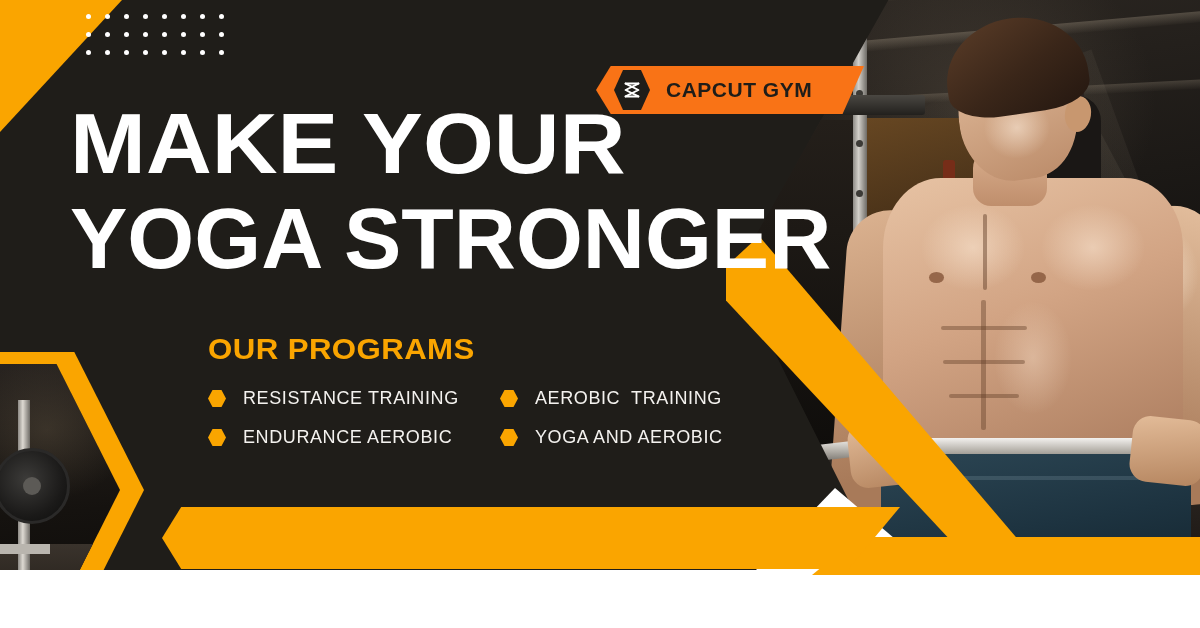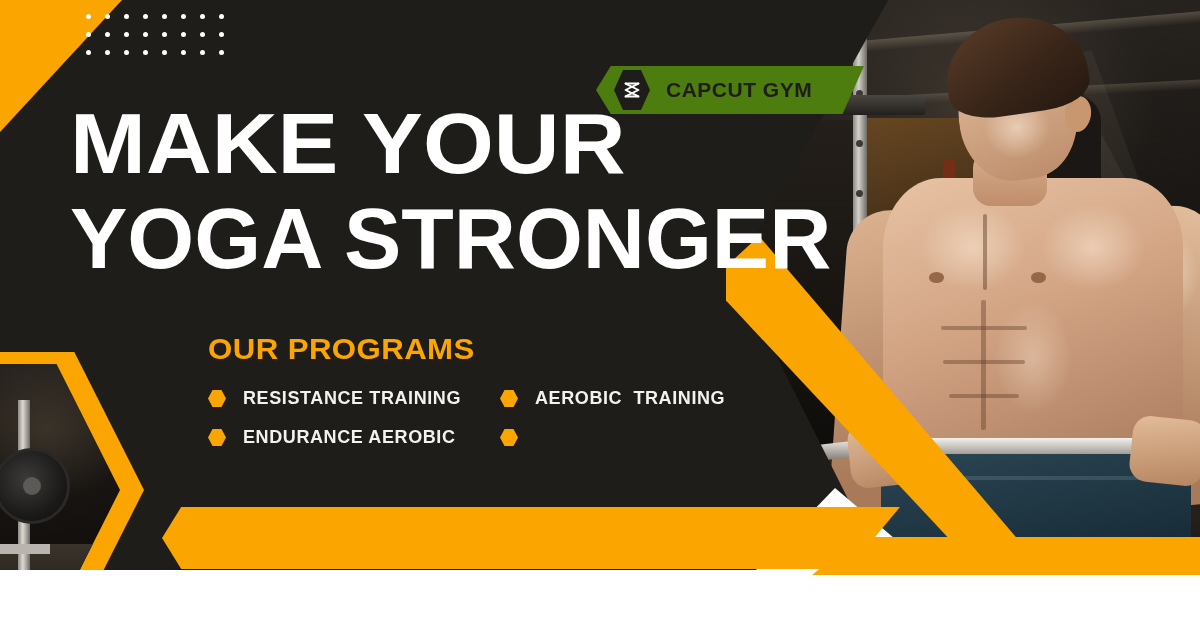--- a/index.html
+++ b/index.html
@@ -264,21 +264,21 @@
     position: absolute; left: 86px; top: 14px;
     display: grid;
     grid-template-columns: repeat(8, 19px);
     grid-template-rows: repeat(3, 18px);
   }
   .dot-grid i { width: 5px; height: 5px; background: #ffffff; border-radius: 50%; display:block; }
 
   
   .badge {
     position: absolute; left: 596px; top: 66px; width: 268px; height: 48px;
-    background: #4d7c0f;
+    background: #f97316;
     clip-path: polygon(5.5% 0%, 100% 0%, 92% 100%, 5.5% 100%, 0% 50%);
     display: flex; align-items: center;
   }
   .badge-hex {
     width: 36px; height: 40px; margin-left: 18px; flex: none;
     background: #1f1d19;
     clip-path: polygon(25% 0%, 75% 0%, 100% 50%, 75% 100%, 25% 100%, 0% 50%);
     display: flex; align-items: center; justify-content: center;
   }
   .badge-hex svg { display:block; }
@@ -331,21 +331,21 @@
   .program-item { display: flex; align-items: center; }
   .hex-bullet {
     width: 18px; height: 17px; flex: none;
     background: #faa500;
     clip-path: polygon(25% 0%, 75% 0%, 100% 50%, 75% 100%, 25% 100%, 0% 50%);
   }
   .program-label {
     margin-left: 17px;
     color: #f4f2ef;
     font-size: 18px;
-    font-weight: 700;
+    font-weight: 400;
     letter-spacing: .6px;
     white-space: pre;
     font-family: "Liberation Sans", sans-serif;
   }
 
   
   .cta-bar {
     position: absolute; left: 162px; top: 507px; width: 738px; height: 62px;
     background: #faa500;
     clip-path: polygon(2.6% 0%, 100% 0%, 93% 100%, 2.6% 100%, 0% 50%);
@@ -524,20 +524,21 @@
       <div class="program-item">
         <span class="hex-bullet"></span>
         <span class="program-label">AEROBIC  TRAINING</span>
       </div>
       <div class="program-item">
         <span class="hex-bullet"></span>
         <span class="program-label">ENDURANCE AEROBIC</span>
       </div>
       <div class="program-item">
         <span class="hex-bullet"></span>
+        <span class="program-label">YOGA AND AEROBIC</span>
       </div>
     </div>
   </div>
 
   <div class="white-base"></div>
   <div class="white-wedge"></div>
   <div class="orange-band"></div>
 
   <div class="cta-bar"></div>
 

